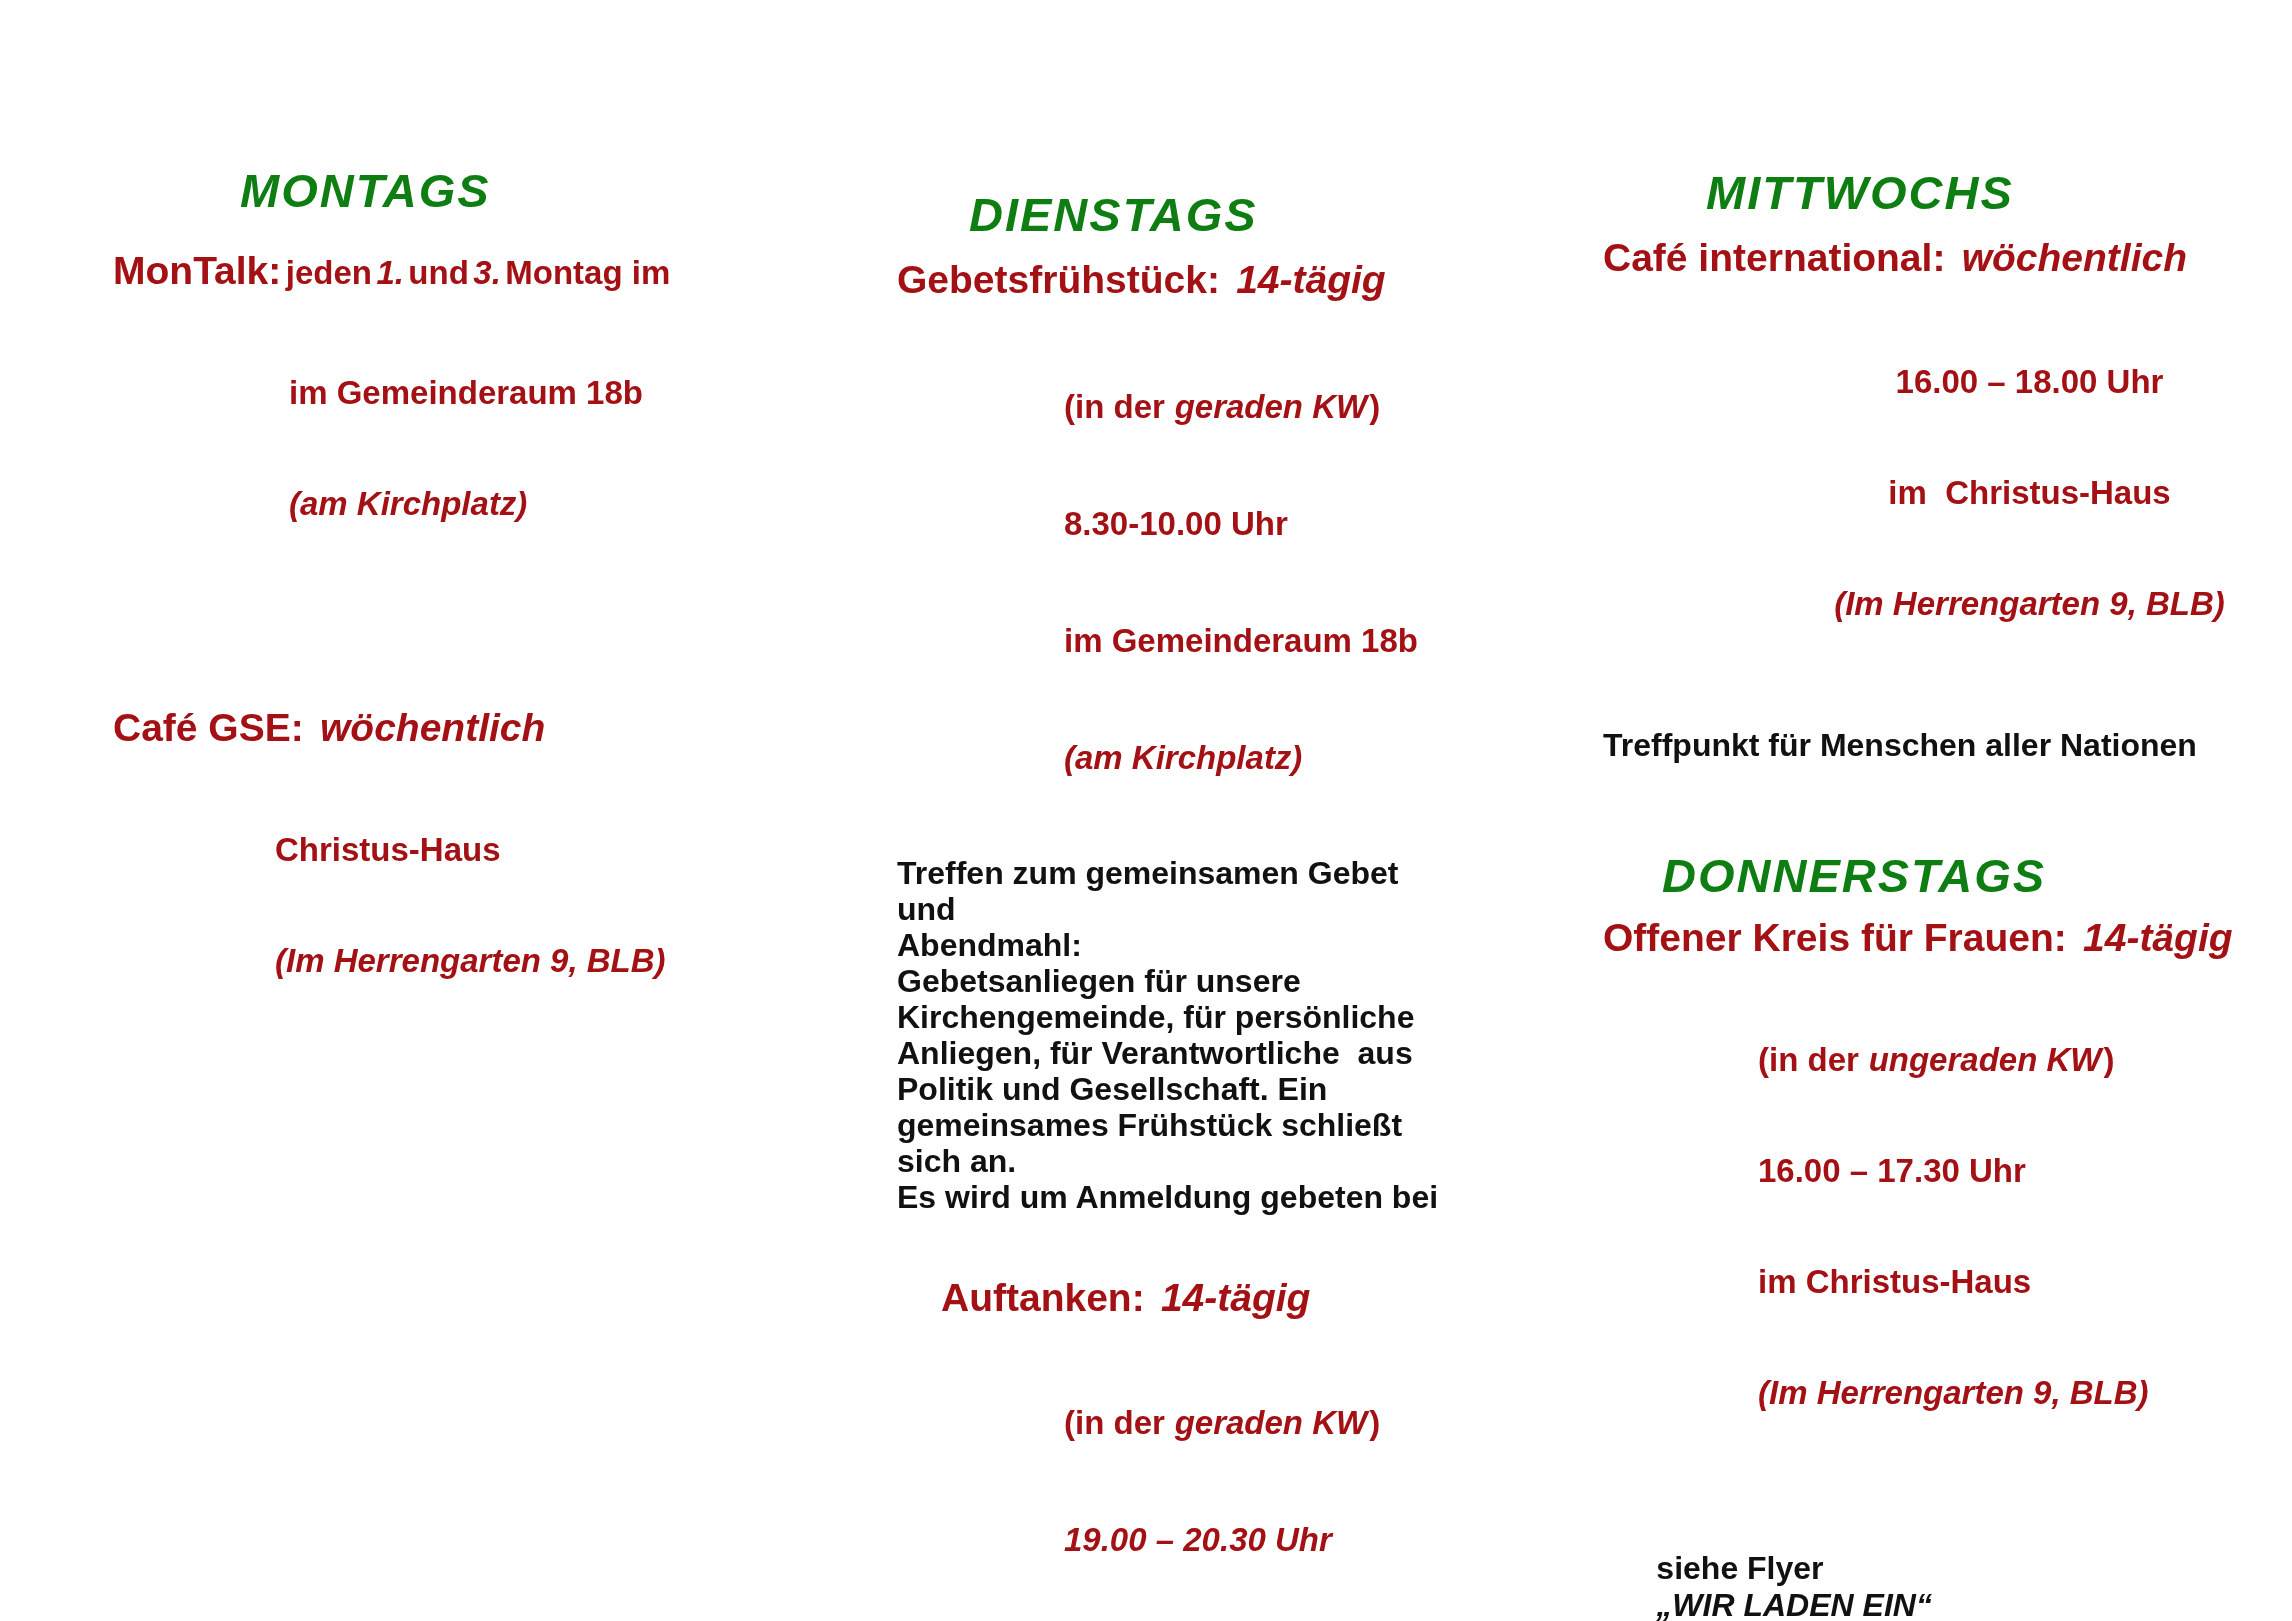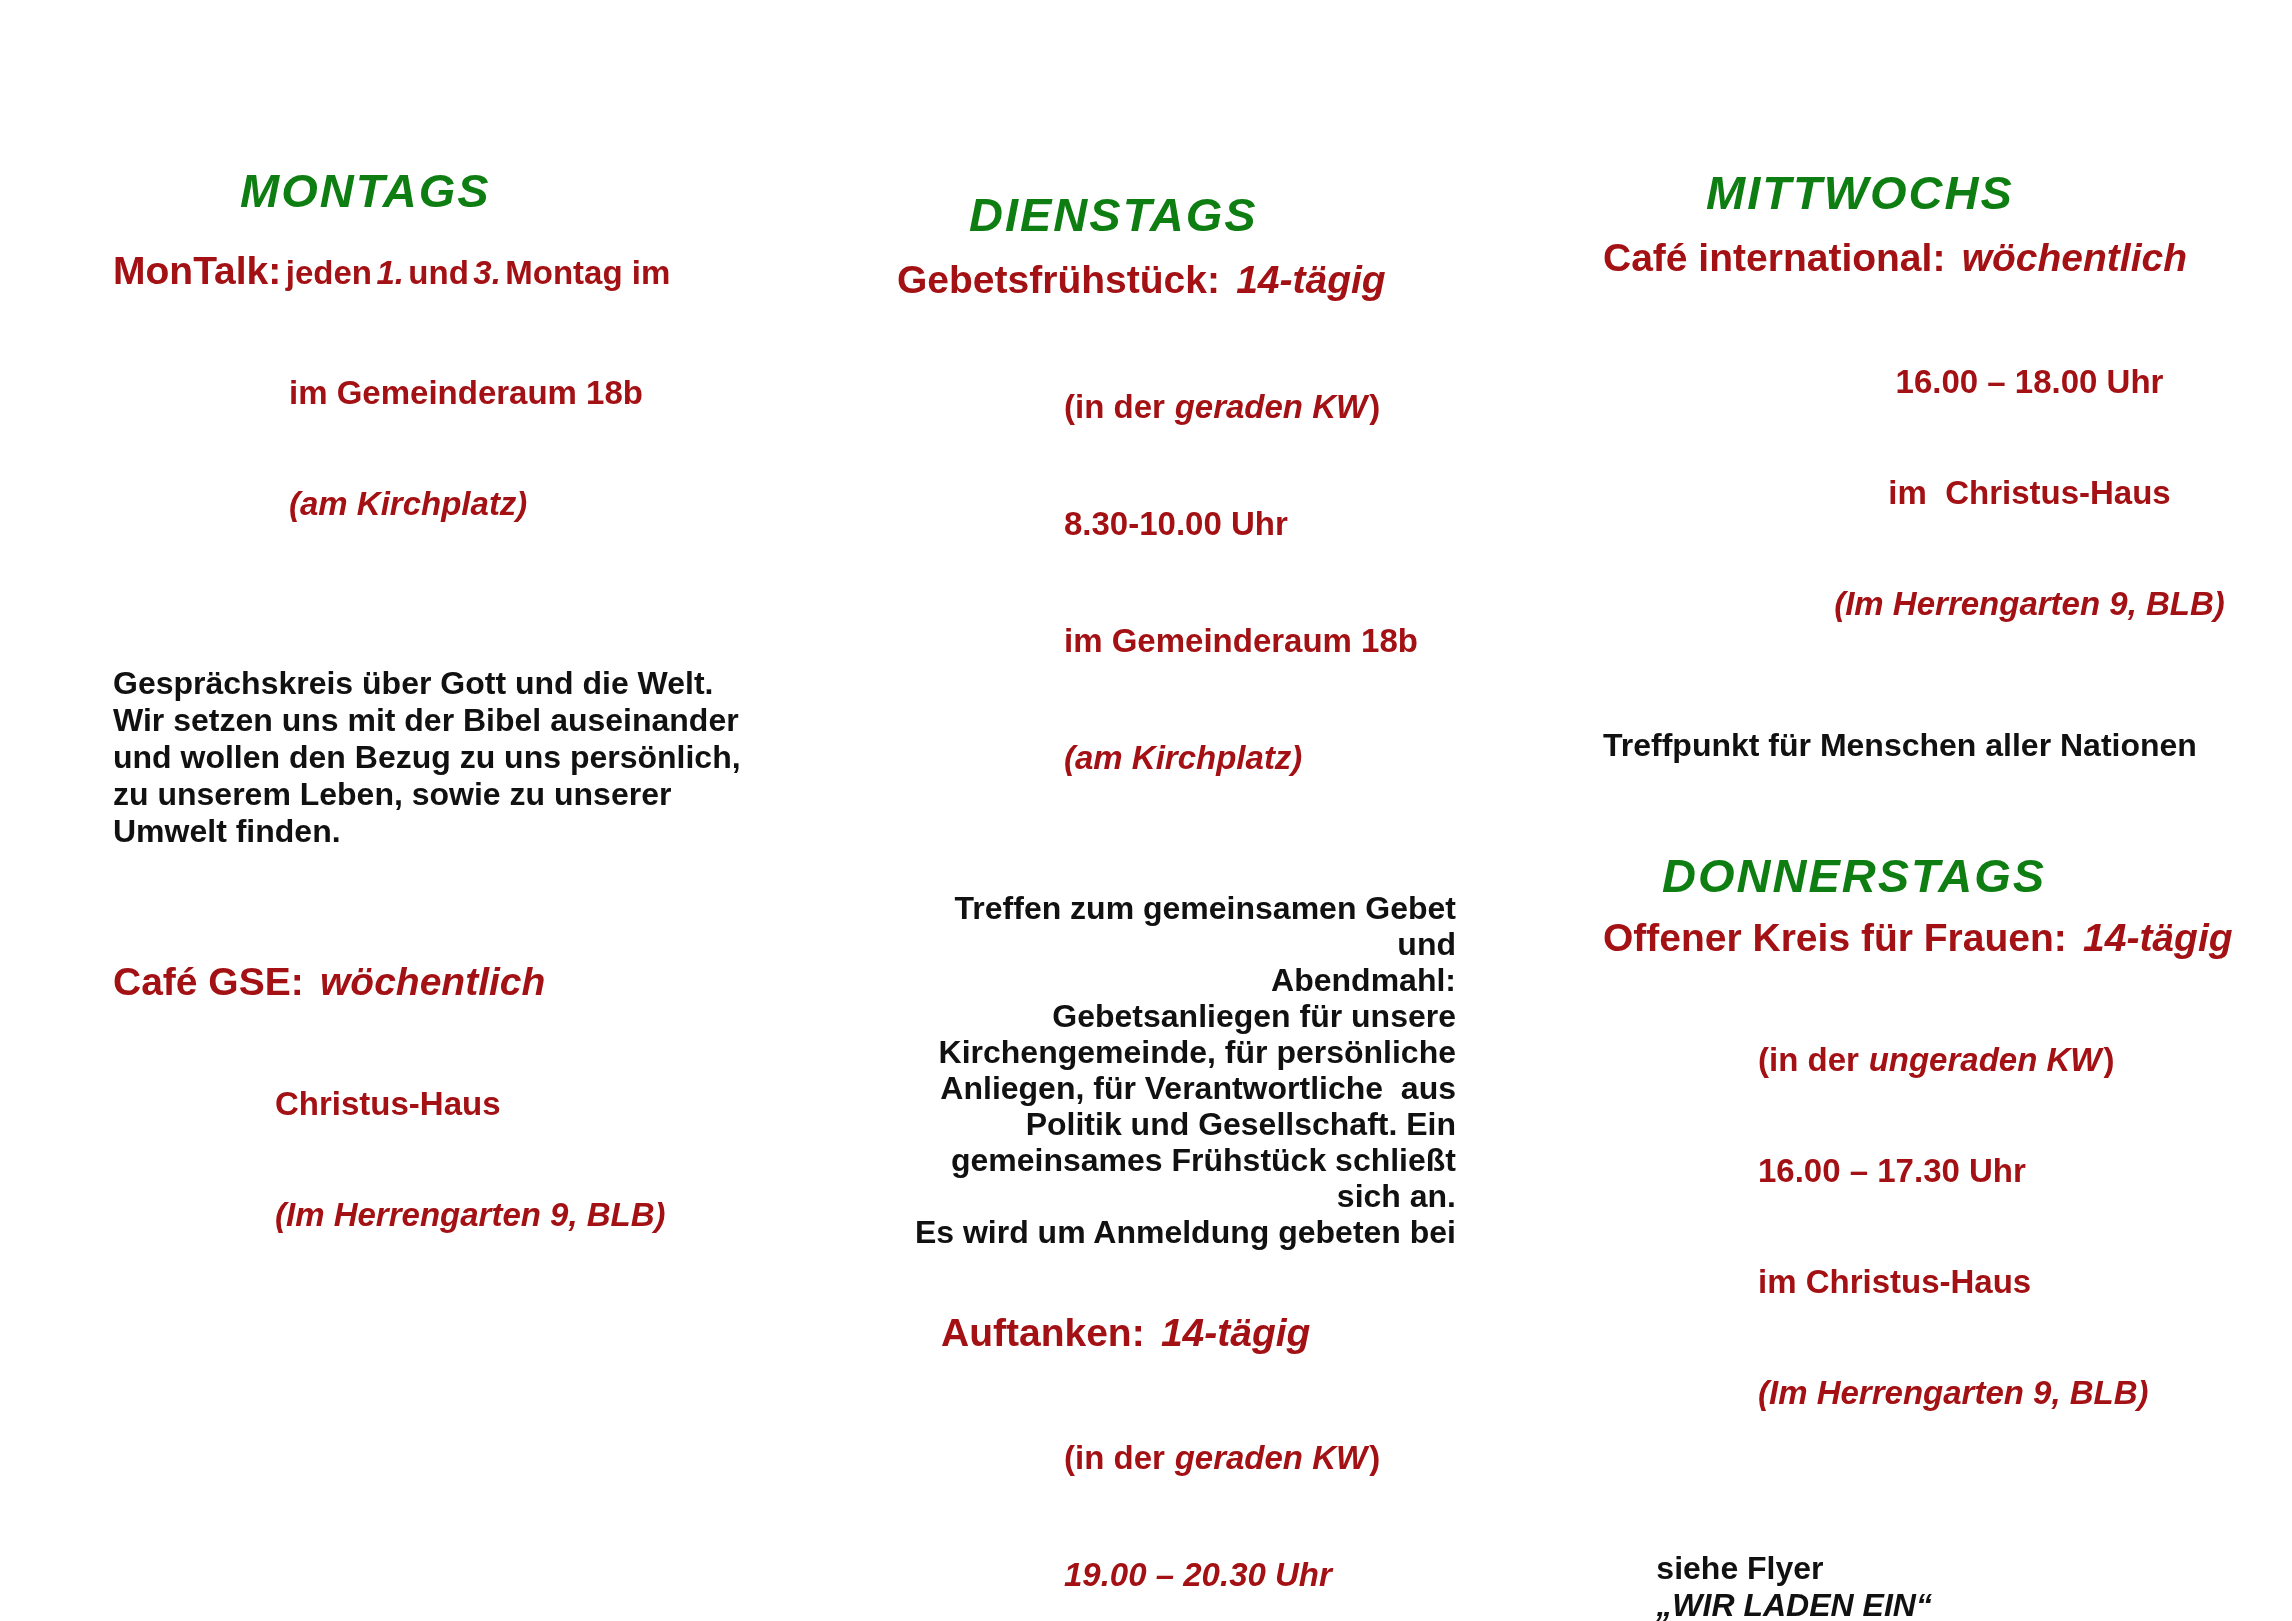--- a/index.html
+++ b/index.html
@@ -48,25 +48,20 @@
       <span class="det">und</span>
       <span class="det it">3.</span>
       <span class="det">Montag im</span>
     </div>
     <div class="details" style="margin-left:176px;">
       <div>im Gemeinderaum 18b</div>
       <div class="it">(am Kirchplatz)</div>
     </div>
   </div>
 
-  <p class="para lh38" style="margin-top:69px;">Gesprächskreis über Gott und die Welt.
-Wir setzen uns mit der Bibel auseinander
-und wollen den Bezug zu uns persönlich,
-zu unserem Leben, sowie zu unserer
-Umwelt finden.</p>
 
   <div style="margin-top:110px;">
     <div class="evt-line">
       <span class="lbl">Café GSE:</span>
       <span class="lbl-it">wöchentlich</span>
     </div>
     <div class="details" style="margin-left:162px;">
       <div>Christus-Haus</div>
       <div class="it">(Im Herrengarten 9, BLB)</div>
     </div>
@@ -83,21 +78,21 @@
       <span class="lbl-it">14-tägig</span>
     </div>
     <div class="details lh40" style="margin-left:167px;">
       <div><span>(in der</span><span class="kw-em">geraden KW</span><span>)</span></div>
       <div>8.30-10.00 Uhr</div>
       <div>im Gemeinderaum 18b</div>
       <div class="it">(am Kirchplatz)</div>
     </div>
   </div>
 
-  <div style="margin-top:35px;text-align:right;">
+  <div style="">
     <p class="para">Treffen zum gemeinsamen Gebet und
 Abendmahl:
 Gebetsanliegen für unsere
 Kirchengemeinde, für persönliche
 Anliegen, für Verantwortliche  aus
 Politik und Gesellschaft. Ein
 gemeinsames Frühstück schließt
 sich an.
 Es wird um Anmeldung gebeten bei</p>
   </div>

